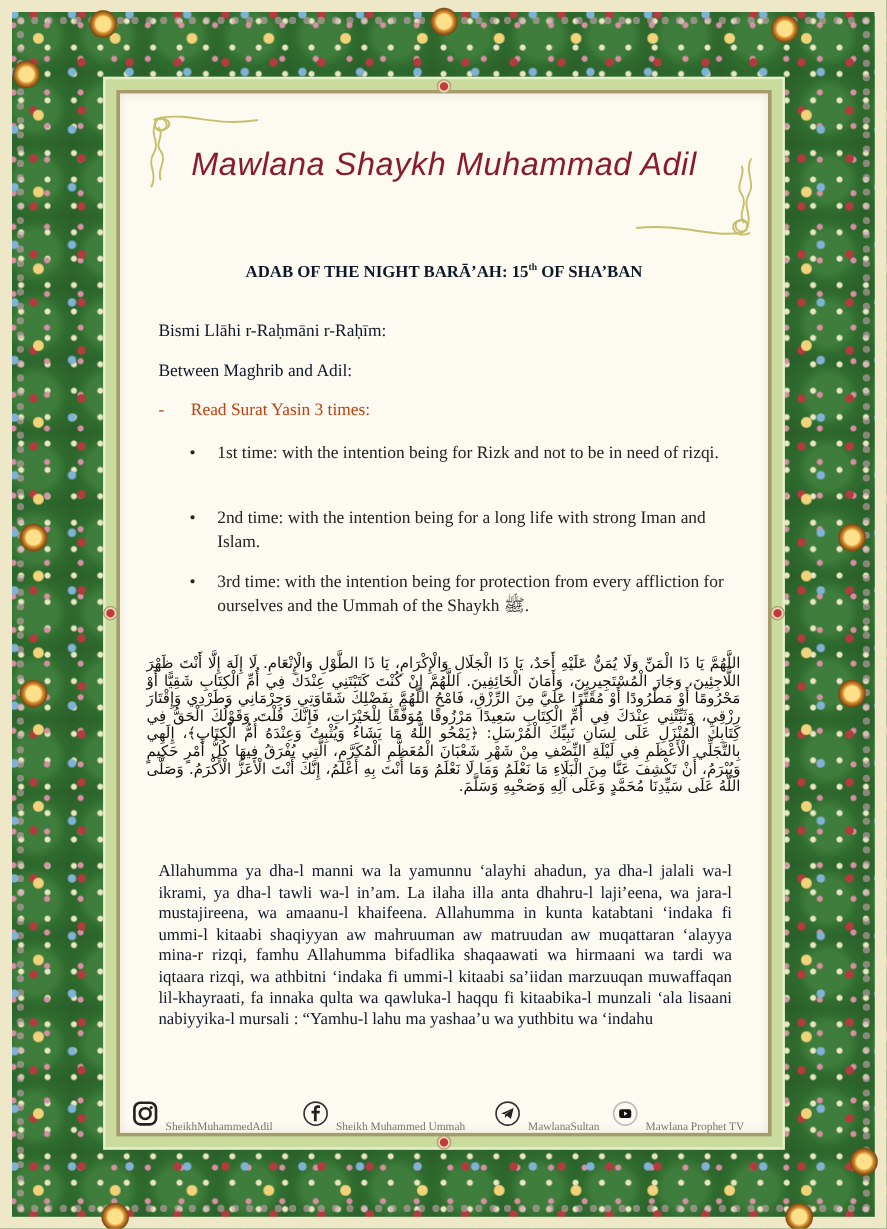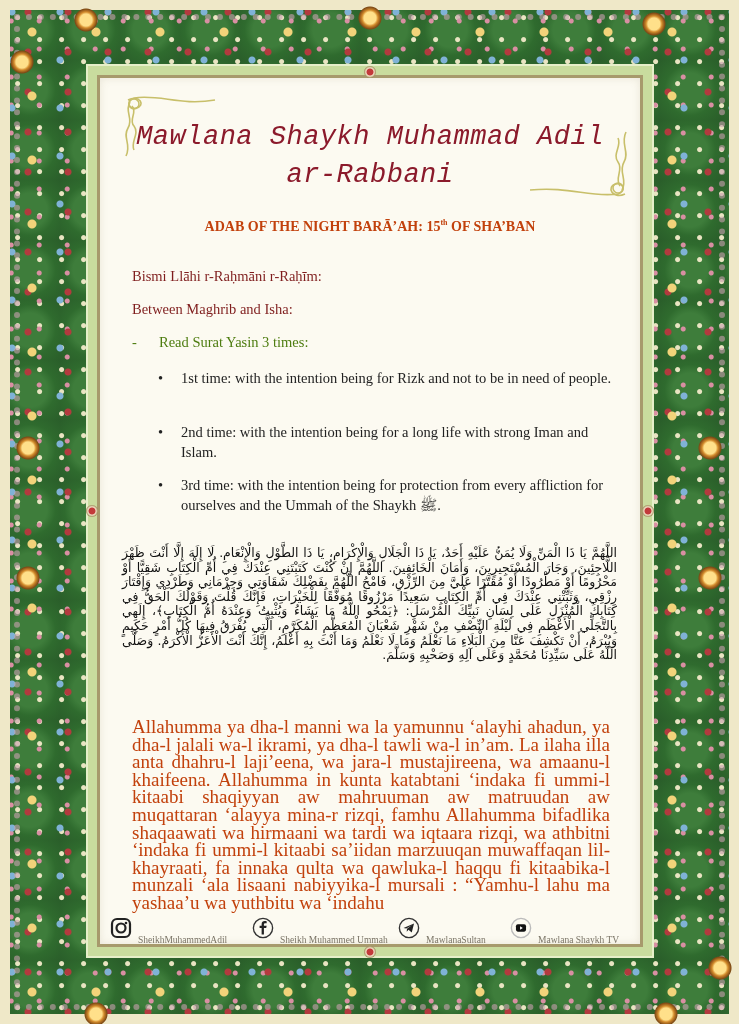--- a/index.html
+++ b/index.html
@@ -51,44 +51,44 @@
   }
   
   .page {
     position: absolute; left: 100px; top: 78px; width: 540px; height: 866px;
     background: #fcfaf1;
     box-shadow: inset 0 0 8px rgba(120,110,70,.15);
   }
   .corner-orn { position: absolute; }
   .title {
     position: absolute; left: 0; right: 0; text-align: center;
-    color: #8b1a2b; font-style: italic; font-family: Liberation Mono, monospace;
+    color: #8b1a2b; font-style: italic; font-family: Liberation Sans, sans-serif;
     letter-spacing: .5px;
   }
   .title.l1 { top: 44px; font-size: 27px; }
   .title.l2 { top: 82px; font-size: 27px; }
   .subtitle {
     position: absolute; top: 140px; left: 0; right: 0; text-align: center;
-    font-size: 14px; font-weight: bold; color: #c2410c;
+    font-size: 14px; font-weight: bold; color: #0f172a;
   }
   .subtitle sup { font-size: 8px; }
-  .p { position: absolute; left: 32px; font-size: 14.5px; color: #7f1d1d; }
-  .dash-item { position: absolute; left: 32px; font-size: 14.5px; color: #4d7c0f; }
+  .p { position: absolute; left: 32px; font-size: 14.5px; color: #0f172a; }
+  .dash-item { position: absolute; left: 32px; font-size: 14.5px; color: #c2410c; }
   .dash-item .dash { display: inline-block; width: 27px; }
   .bullet { position: absolute; left: 58px; width: 460px; font-size: 14.5px; color: #222; line-height: 20px; }
   .bullet .dot { position: absolute; left: 0; top: 0; }
   .bullet .txt { margin-left: 23px; display: block; }
   .arabic {
     position: absolute; left: 22px; width: 495px; top: 468px;
     direction: rtl; text-align: justify; text-align-last: right;
     font-family: "DejaVu Sans", sans-serif; font-size: 12.5px; line-height: 14.6px; color: #111;
   }
   .translit {
     position: absolute; left: 32px; width: 478px; top: 640px;
-    text-align: justify; font-size: 19px; line-height: 17.6px; color: #c2410c;
+    text-align: justify; font-size: 14px; line-height: 17.6px; color: #0f172a;
   }
   
   .footer { position: absolute; left: 0; right: 0; top: 832px; height: 30px; }
   .social { position: absolute; top: 0; display: flex; align-items: center; gap: 6px; }
   .social .lbl { font-size: 9.5px; color: #7a7466; white-space: nowrap; margin-top: 25px; }
   .ico { width: 22px; height: 22px; display: inline-flex; align-items: center; justify-content: center; }
 </style>
 </head>
 <body>
 
@@ -126,32 +126,31 @@
   <svg class="corner-orn" style="left:420px;top:42px" width="115" height="80" viewBox="0 0 115 80">
     <g fill="none" stroke="#c8bf6a" stroke-width="1.6">
       <path d="M105 74 C 92 80, 86 66, 96 64 C 104 62, 106 72, 98 74 C 70 78, 50 66, 10 70"></path>
       <path d="M102 70 C 108 60, 98 52, 104 42 C 110 32, 100 24, 106 12"></path>
       <path d="M100 66 C 94 58, 104 50, 98 42 C 92 34, 102 26, 98 18"></path>
       <circle cx="98" cy="68" r="5"></circle>
     </g>
   </svg>
 
   <div class="title l1">Mawlana Shaykh Muhammad Adil</div>
-  <div class="title l2">ar-Rabbani</div>
 
   <div class="subtitle"><span>ADAB OF THE NIGHT BARĀ’AH: 15</span><sup>th</sup><span> OF SHA’BAN</span></div>
 
   <div class="p" style="top:190px">Bismi Llāhi r-Raḥmāni r-Raḥīm:</div>
-  <div class="p" style="top:223px">Between Maghrib and Isha:</div>
+  <div class="p" style="top:223px">Between Maghrib and Adil:</div>
 
   <div class="dash-item" style="top:256px"><span class="dash">-</span><span>Read Surat Yasin 3 times:</span></div>
 
   <div class="bullet" style="top:290px">
       <span class="dot">•</span>
-      <span class="txt">1st time: with the intention being for Rizk and not to be in need of people.</span>
+      <span class="txt">1st time: with the intention being for Rizk and not to be in need of rizqi.</span>
     </div>
   <div class="bullet" style="top:344px">
       <span class="dot">•</span>
       <span class="txt">2nd time: with the intention being for a long life with strong Iman and Islam.</span>
     </div>
   <div class="bullet" style="top:397px">
       <span class="dot">•</span>
       <span class="txt">3rd time: with the intention being for protection from every affliction for ourselves and the Ummah of the Shaykh ﷺ.</span>
     </div>
 
@@ -173,33 +172,33 @@
     </div>
     <div class="social" style="left:152px">
       <span class="ico">
         <svg width="24" height="24" viewBox="0 0 24 24">
             <circle cx="12" cy="12" r="10.5" fill="none" stroke="#333" stroke-width="1.5"></circle>
             <path d="M13 19 V12 H15.5 L16 9.5 H13 V8 C13 7.2 13.4 6.8 14.2 6.8 H16 V4.6 C15.4 4.5 14.6 4.4 13.8 4.4 C11.8 4.4 10.5 5.6 10.5 7.8 V9.5 H8.3 V12 H10.5 V19 Z" fill="#222"></path>
           </svg>
       </span>
       <span class="lbl">Sheikh Muhammed Ummah</span>
     </div>
-    <div class="social" style="left:298px">
+    <div class="social" style="left:312px">
       <span class="ico">
         <svg width="24" height="24" viewBox="0 0 24 24">
             <circle cx="12" cy="12" r="10.5" fill="none" stroke="#333" stroke-width="1.5"></circle>
             <path d="M6 12 L17.5 7 L15 17 L11.5 14 L9.5 16 L9.8 12.8 L15.5 8.8 L9 12.5 Z" fill="#222"></path>
           </svg>
       </span>
       <span class="lbl">MawlanaSultan</span>
     </div>
     <div class="social" style="left:410px">
       <span class="ico">
         <svg width="24" height="24" viewBox="0 0 24 24">
             <circle cx="12" cy="12" r="10.5" fill="none" stroke="#bbb" stroke-width="1.5"></circle>
             <rect x="6.5" y="8" width="11" height="8" rx="2" fill="#111"></rect>
             <path d="M11 10 L14 12 L11 14 Z" fill="#fff"></path>
           </svg>
       </span>
-      <span class="lbl">Mawlana Shaykh TV</span>
+      <span class="lbl">Mawlana Prophet TV</span>
     </div>
   </div>
 </div>
 
 </body></html>

